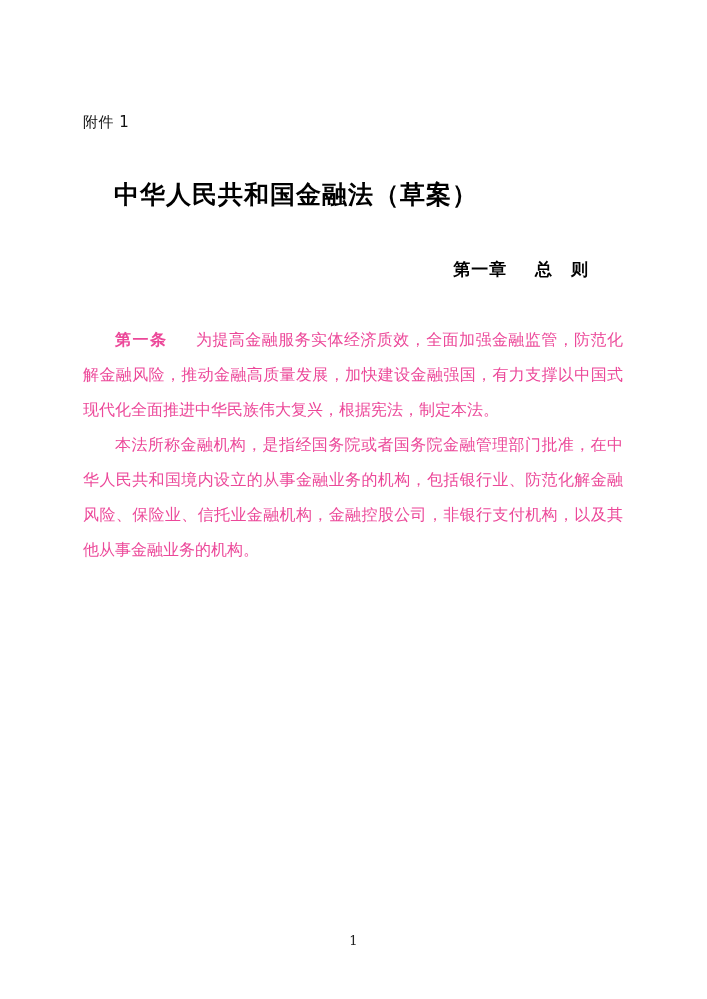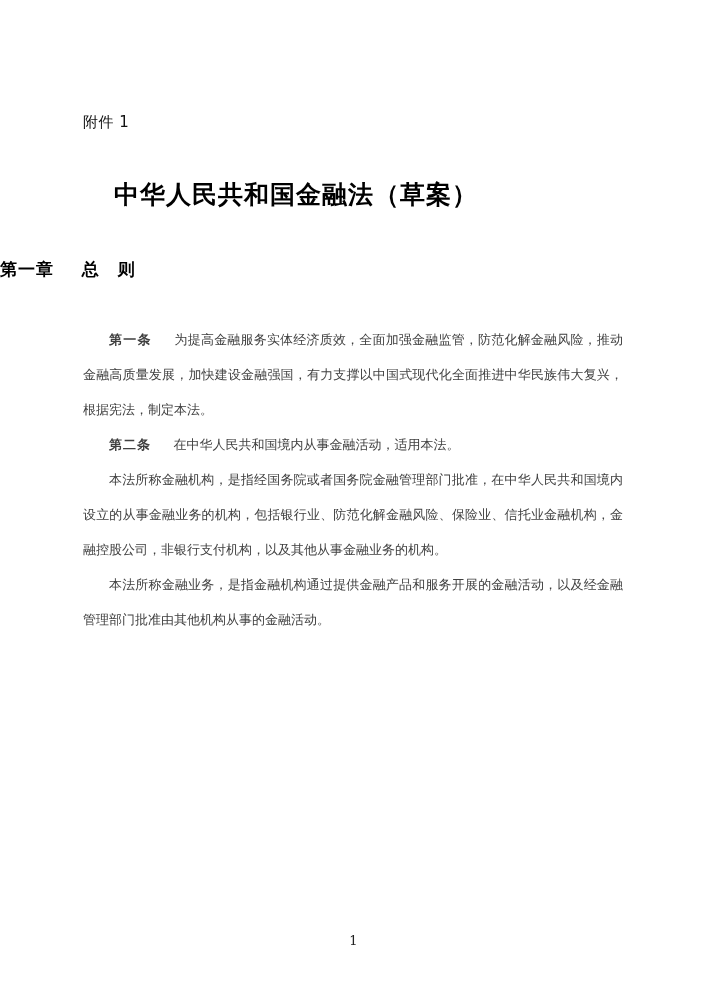--- a/index.html
+++ b/index.html
@@ -41,40 +41,40 @@
     font-weight: bold;
     letter-spacing: 1px;
     color: #000000;
     font-family: "DejaVu Serif", "Liberation Serif", serif;
   }
   .chapter-title {
     position: absolute;
     top: 258px;
     left: 0;
     width: 589px;
-    text-align: left;
+    text-align: right;
     font-size: 17px;
     font-weight: bold;
     letter-spacing: 1px;
     color: #000000;
   }
   .chapter-title .gap {
     display: inline-block;
     width: 14px;
   }
   .body-text {
     position: absolute;
     top: 322px;
     left: 83px;
     width: 540px;
-    font-size: 13px;
+    font-size: 16px;
     line-height: 35px;
     text-align: justify;
     text-justify: inter-ideograph;
-    color: #404040;
+    color: #ec4899;
   }
   .para {
     margin: 0;
     text-indent: 2em;
   }
   .art-num {
     font-weight: bold;
     letter-spacing: 1px;
   }
   .art-sep {
@@ -107,28 +107,22 @@
   </div>
 
   <div class="body-text">
 
     <p class="para">
       <span class="art-num">第一条</span>
       <span class="art-sep"></span>
       <span>为提高金融服务实体经济质效，全面加强金融监管，防范化解金融风险，推动金融高质量发展，加快建设金融强国，有力支撑以中国式现代化全面推进中华民族伟大复兴，根据宪法，制定本法。</span>
     </p>
 
-    <p class="para">
-      <span class="art-num">第二条</span>
-      <span class="art-sep"></span>
-      <span>在中华人民共和国境内从事金融活动，适用本法。</span>
-    </p>
 
 
     <p class="para">本法所称金融机构，是指经国务院或者国务院金融管理部门批准，在中华人民共和国境内设立的从事金融业务的机构，包括银行业、防范化解金融风险、保险业、信托业金融机构，金融控股公司，非银行支付机构，以及其他从事金融业务的机构。</p>
 
-    <p class="para">本法所称金融业务，是指金融机构通过提供金融产品和服务开展的金融活动，以及经金融管理部门批准由其他机构从事的金融活动。</p>
 
   </div>
 
   <div class="page-number">1</div>
 
 </div>
 
 </body></html>

